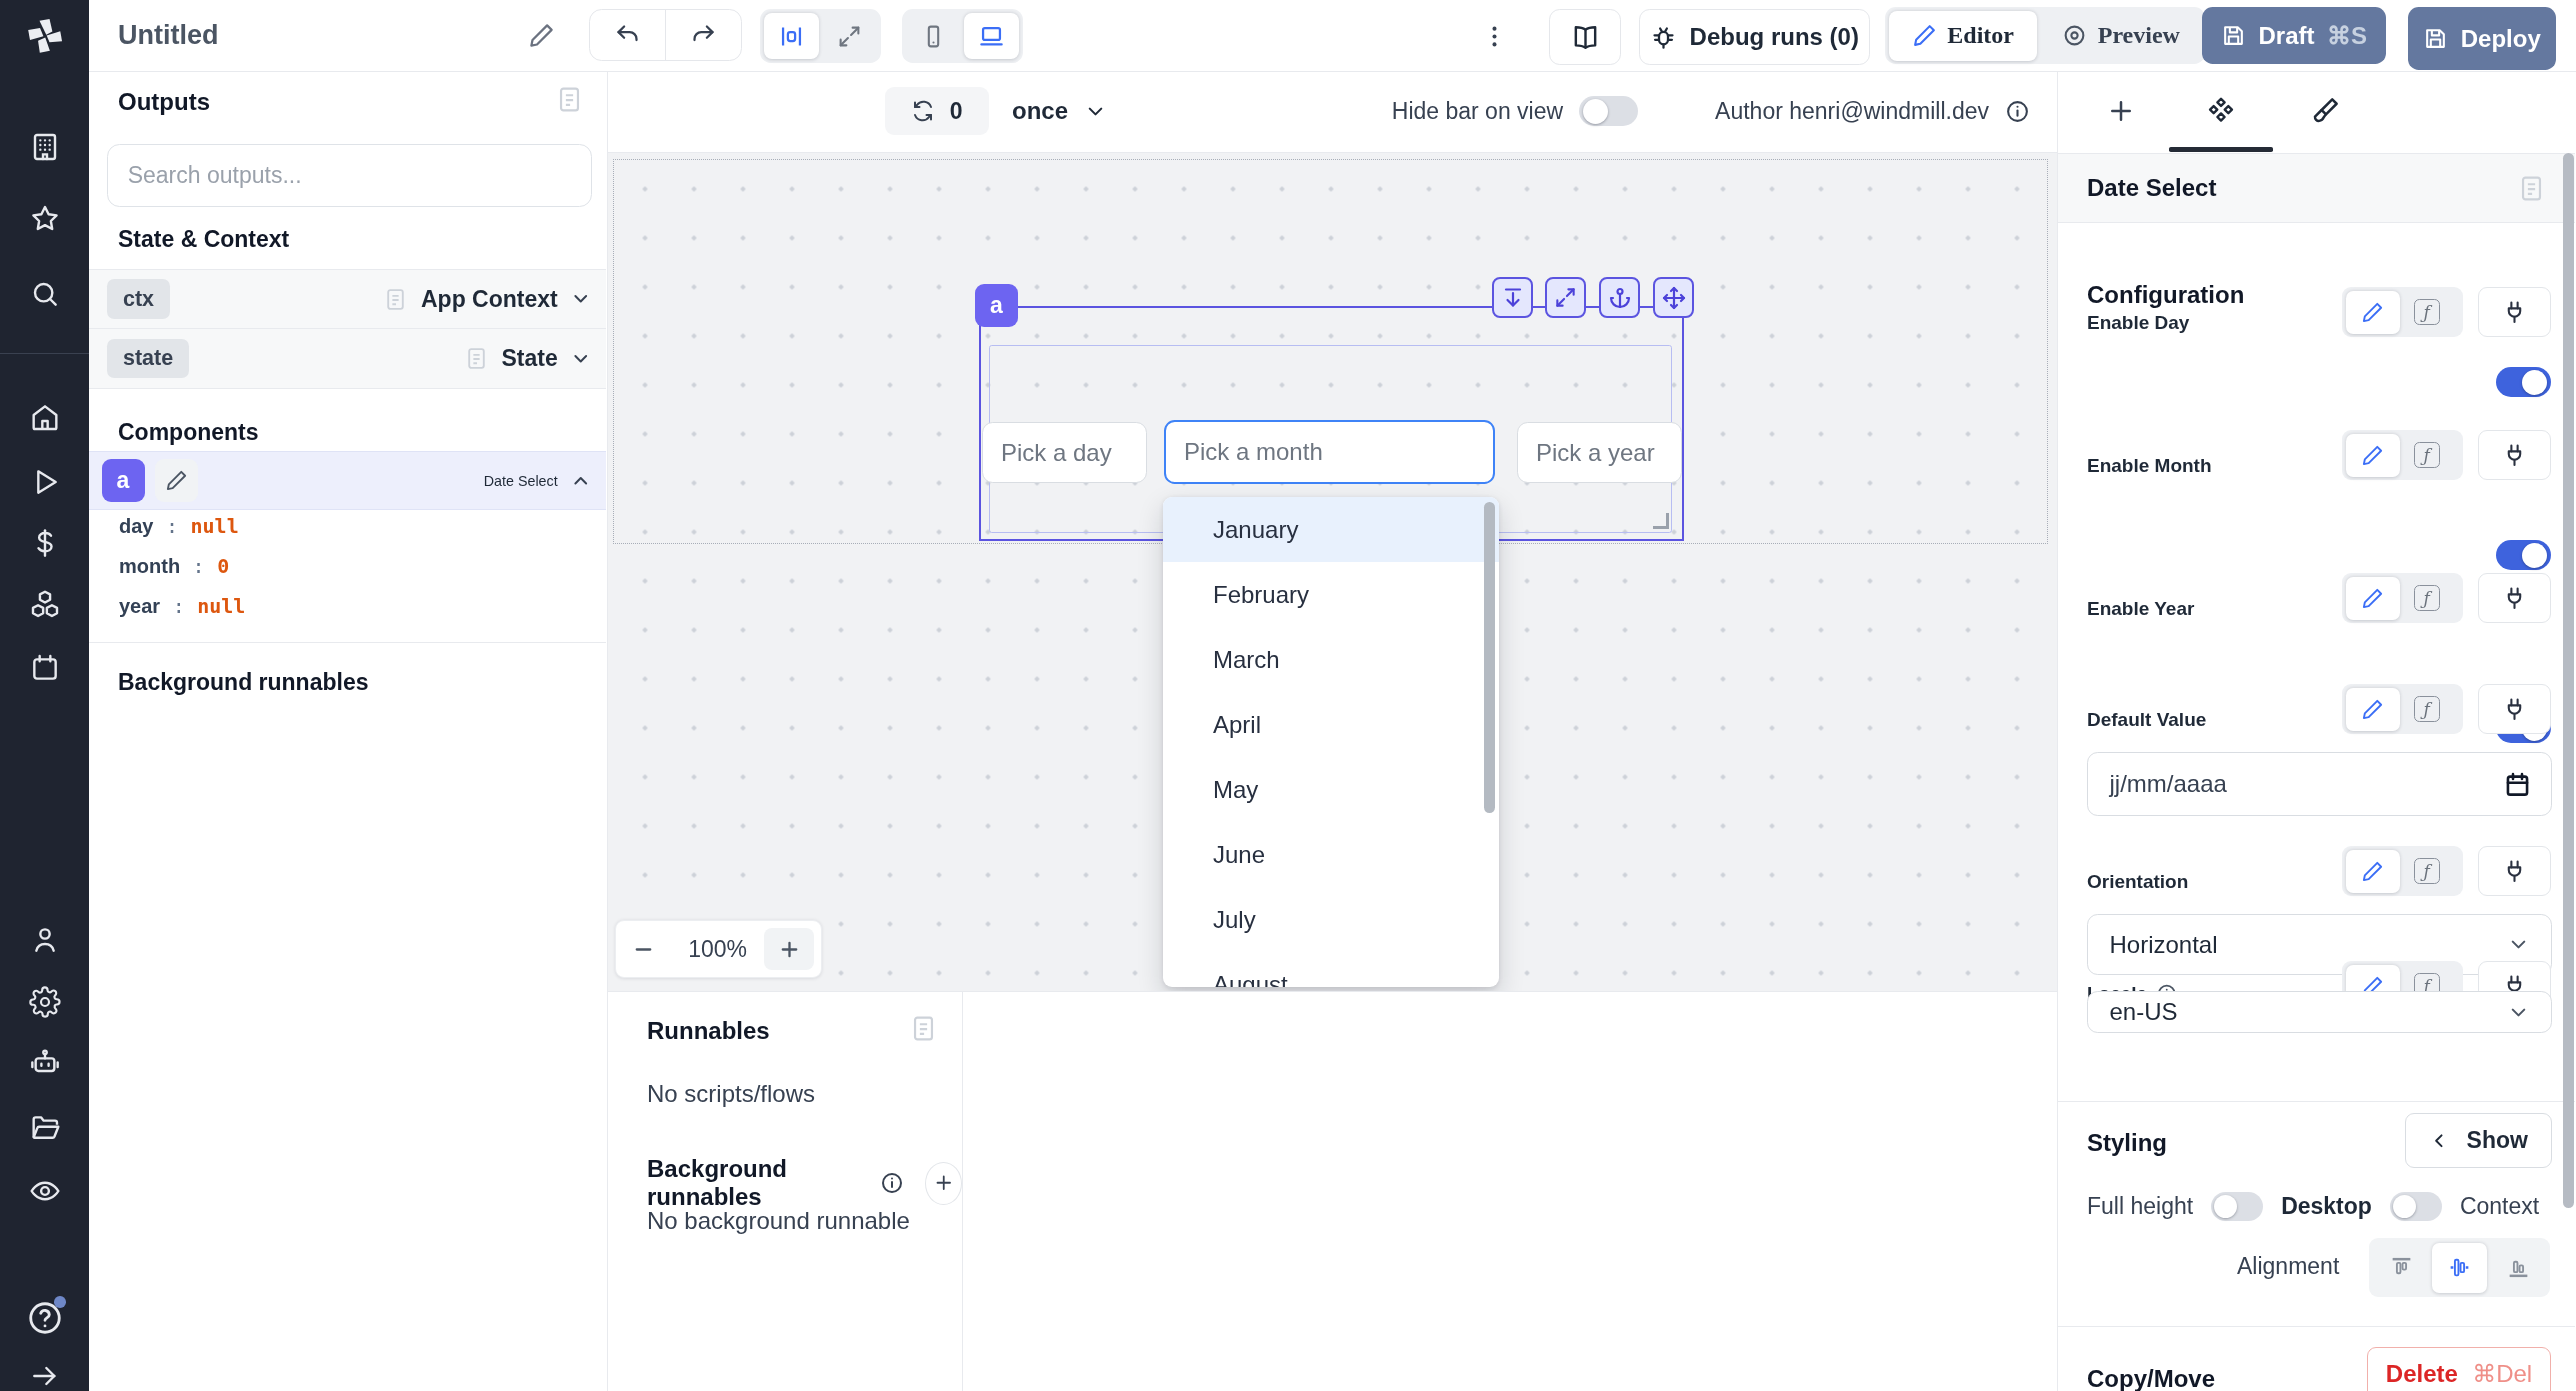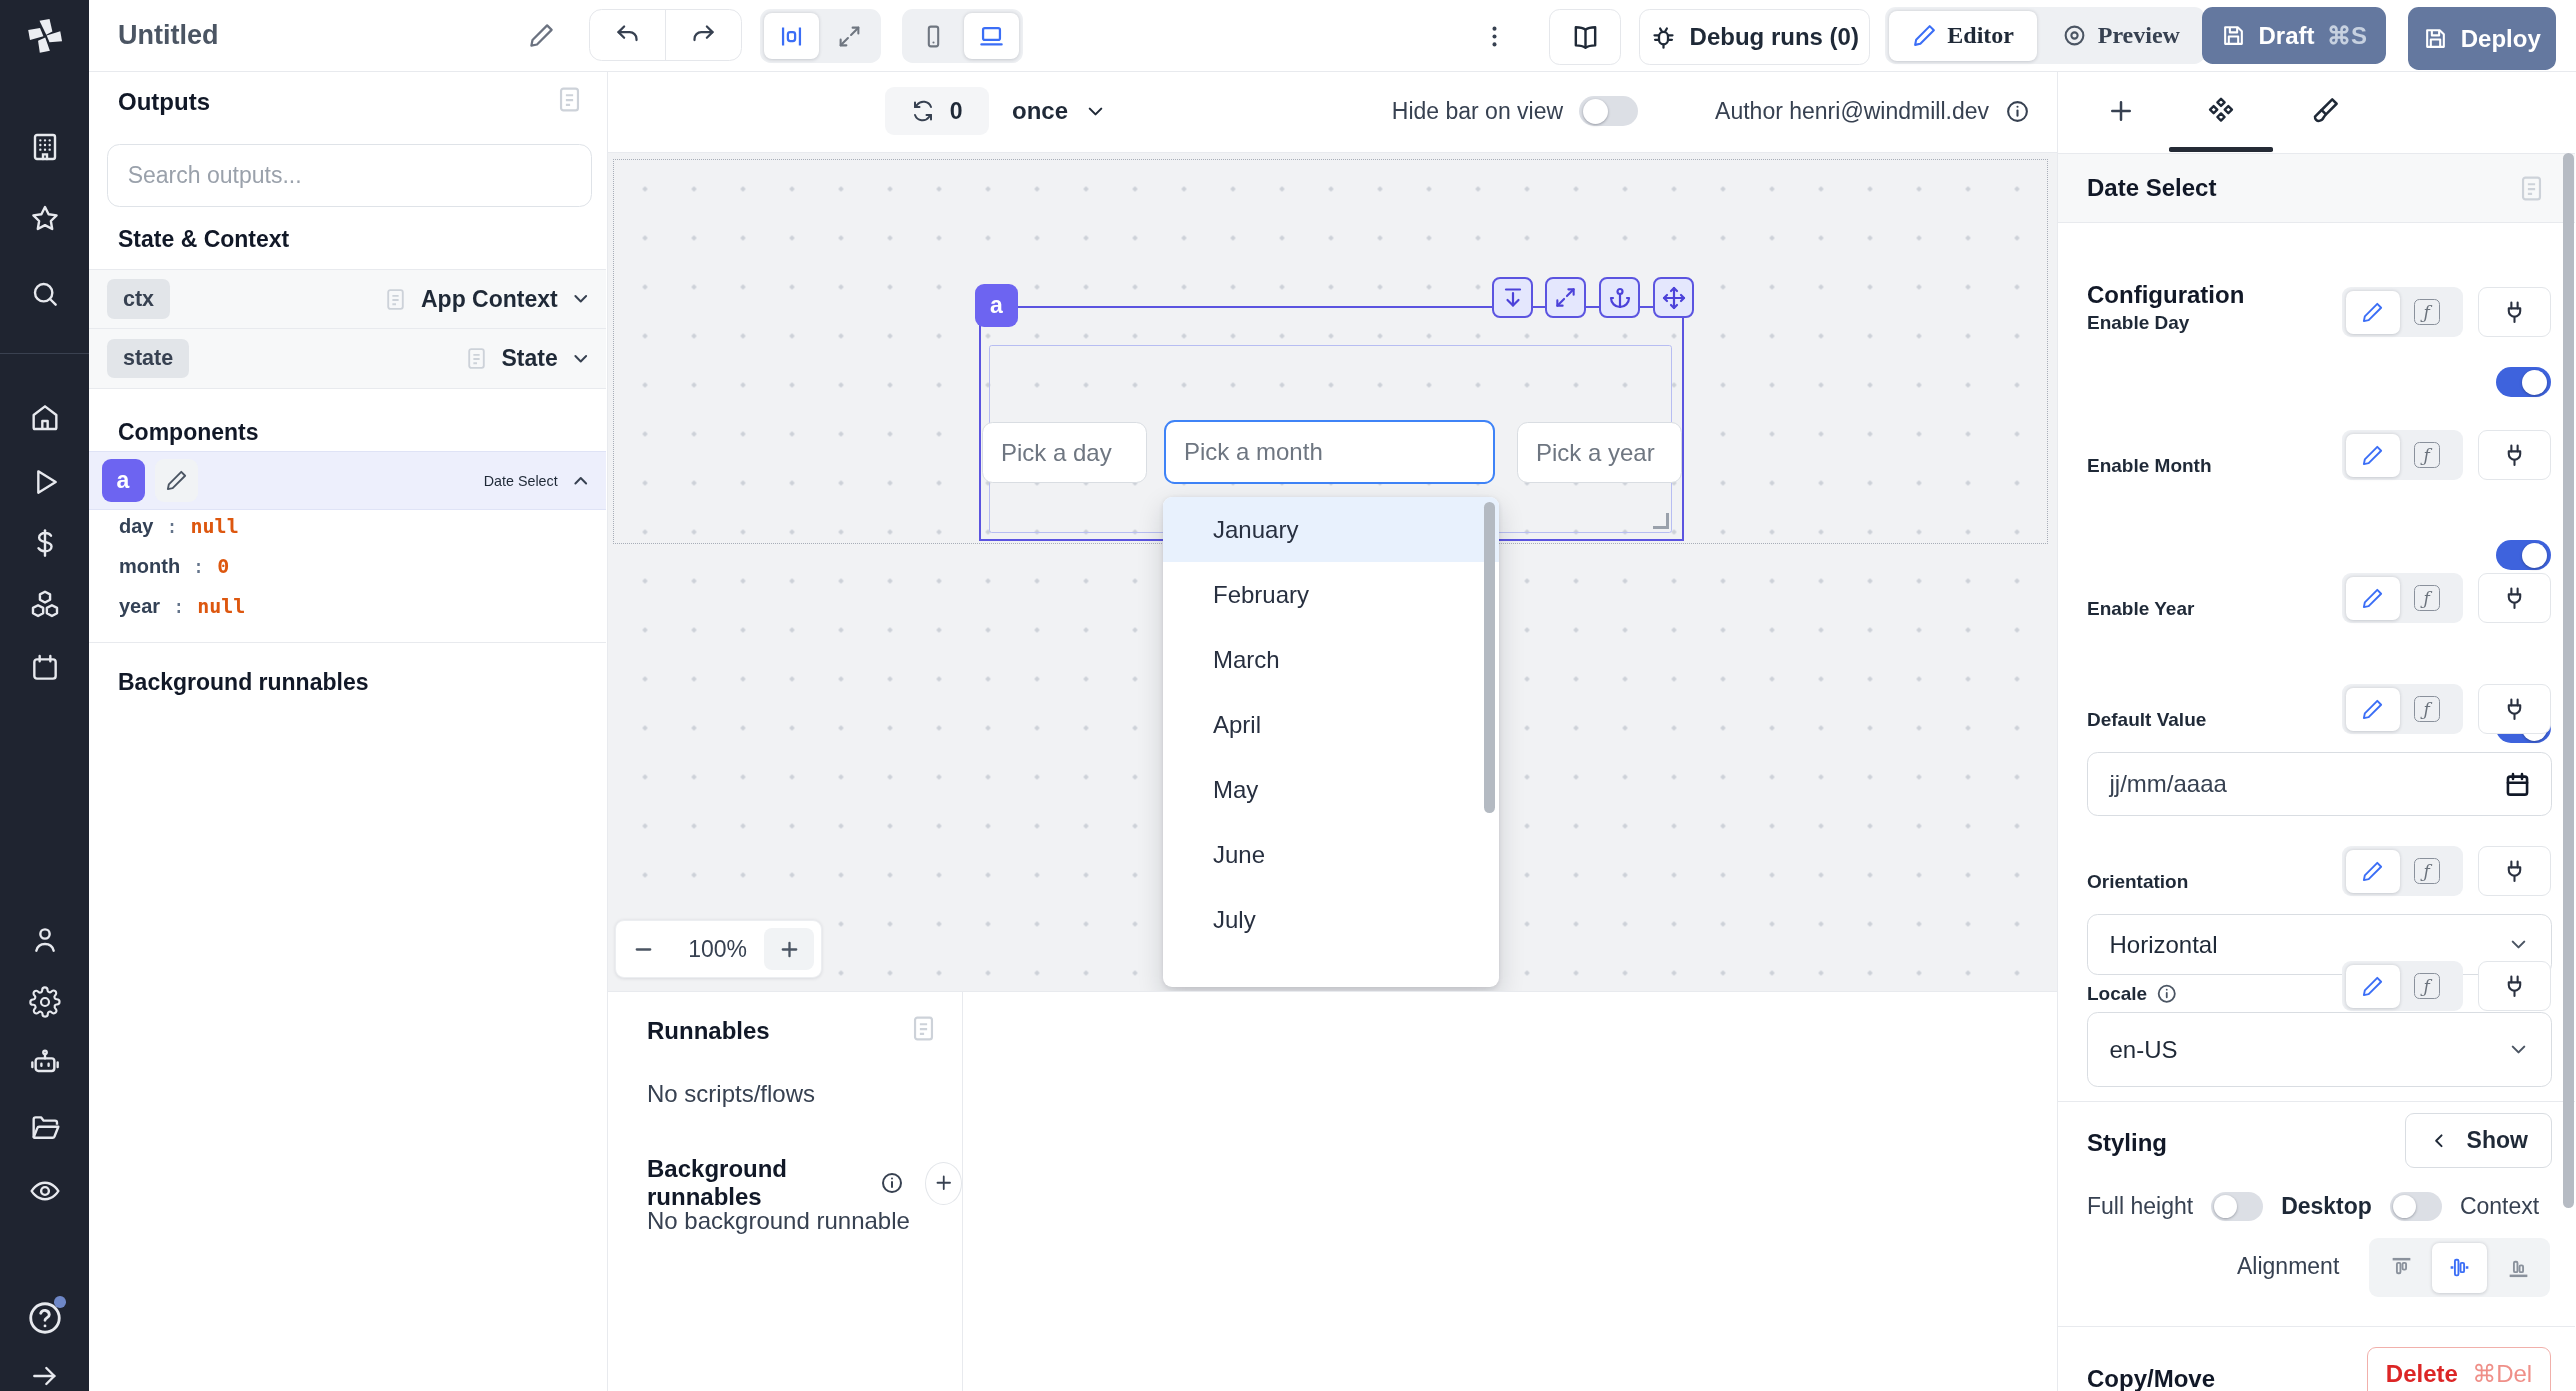--- a/index.html
+++ b/index.html
@@ -496,20 +496,21 @@
     <div class="abs" style="left:1045px;top:361px;width:12.5px;height:12.5px;border-right:3.6px solid #9aa1ab;border-bottom:3.6px solid #9aa1ab;z-index:6;"></div>
 
     <div class="abs dropdown" style="left:555px;top:345px;width:336px;height:490px;">
       <div class="mitem sel">January</div>
       <div class="mitem">February</div>
       <div class="mitem">March</div>
       <div class="mitem">April</div>
       <div class="mitem">May</div>
       <div class="mitem">June</div>
       <div class="mitem">July</div>
+      <div class="mitem">August</div>
       <div class="dscroll"></div>
     </div>
 
     <div class="abs zoombar" style="left:7.2px;top:768px;width:205px;height:56px;">
       <span class="iconbtn" style="width:55px;height:56px;color:#4b5563;">
           <svg width="23" height="23" viewBox="0 0 24 24" fill="none" stroke="currentColor" stroke-width="2.4" stroke-linecap="round">
             <path d="M5 12h14"></path>
           </svg>
         </span>
       <span style="flex:1;text-align:center;font-size:23px;color:#374151;">100%</span>
@@ -725,21 +726,21 @@
           <span class="fxg">ƒ</span>
         </span>
     </div>
     <div class="abs plugbtn" style="left:420px;top:889px;">
         <svg width="25" height="25" viewBox="0 0 24 24" fill="none" stroke="currentColor" stroke-width="2" stroke-linecap="round" stroke-linejoin="round">
           <path d="M9 2.5V8M15 2.5V8"></path>
           <path d="M6.5 8h11v2.5a5.5 5.5 0 0 1-11 0z"></path>
           <path d="M12 16v5"></path>
         </svg>
       </div>
-    <div class="abs selectbox" style="left:29px;top:940px;width:465px;height:75px;">
+    <div class="abs selectbox" style="left:29px;top:919px;width:465px;height:42px;">
       <span>en-US</span>
       <span class="i" style="color:#4b5563;">
           <svg width="23" height="23" viewBox="0 0 24 24" fill="none" stroke="currentColor" stroke-width="2.2" stroke-linecap="round" stroke-linejoin="round">
             <path d="M6 9l6 6 6-6"></path>
           </svg>
         </span>
     </div>
 
     <div class="abs divider" style="top:1029px;"></div>
 

